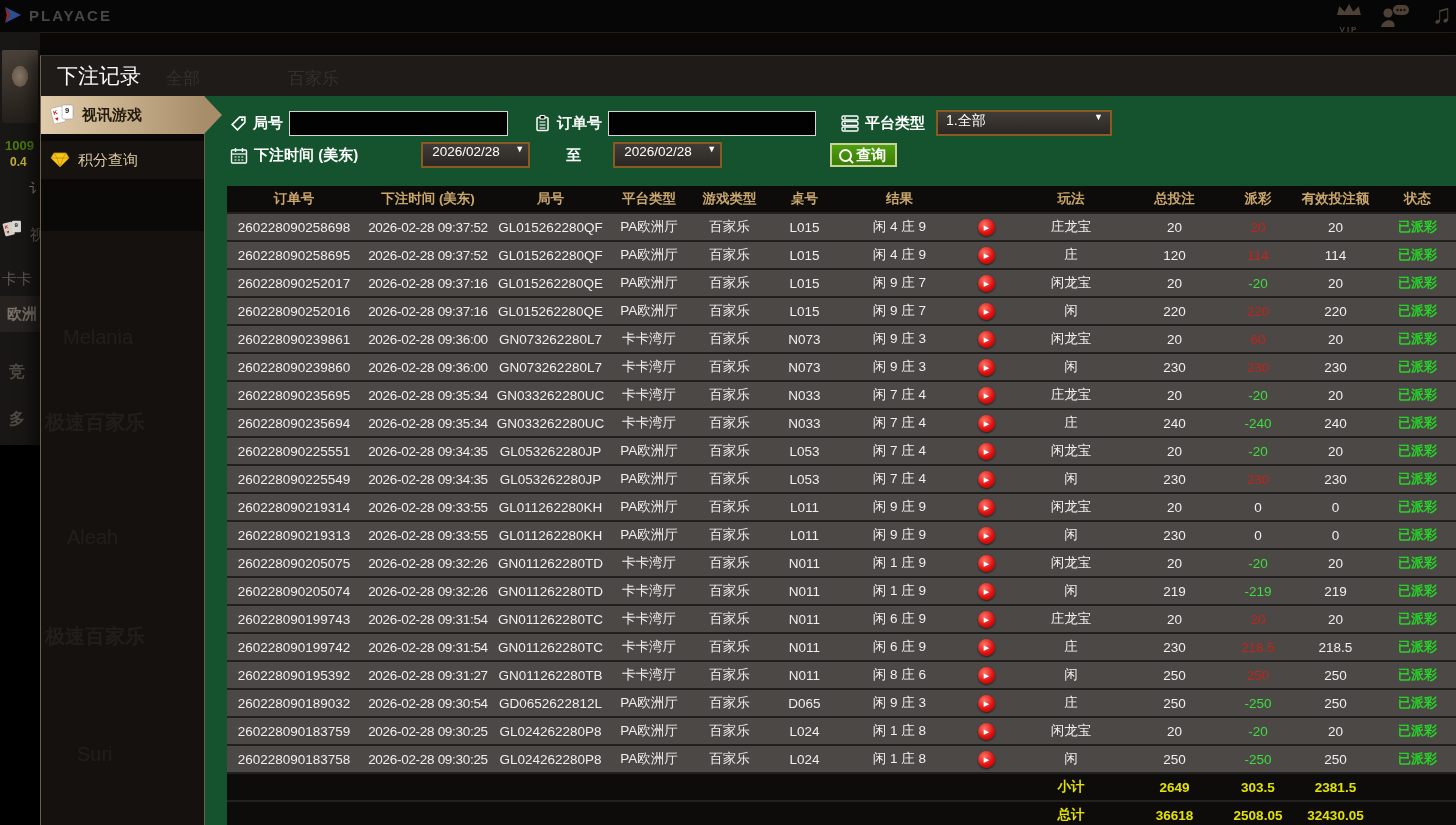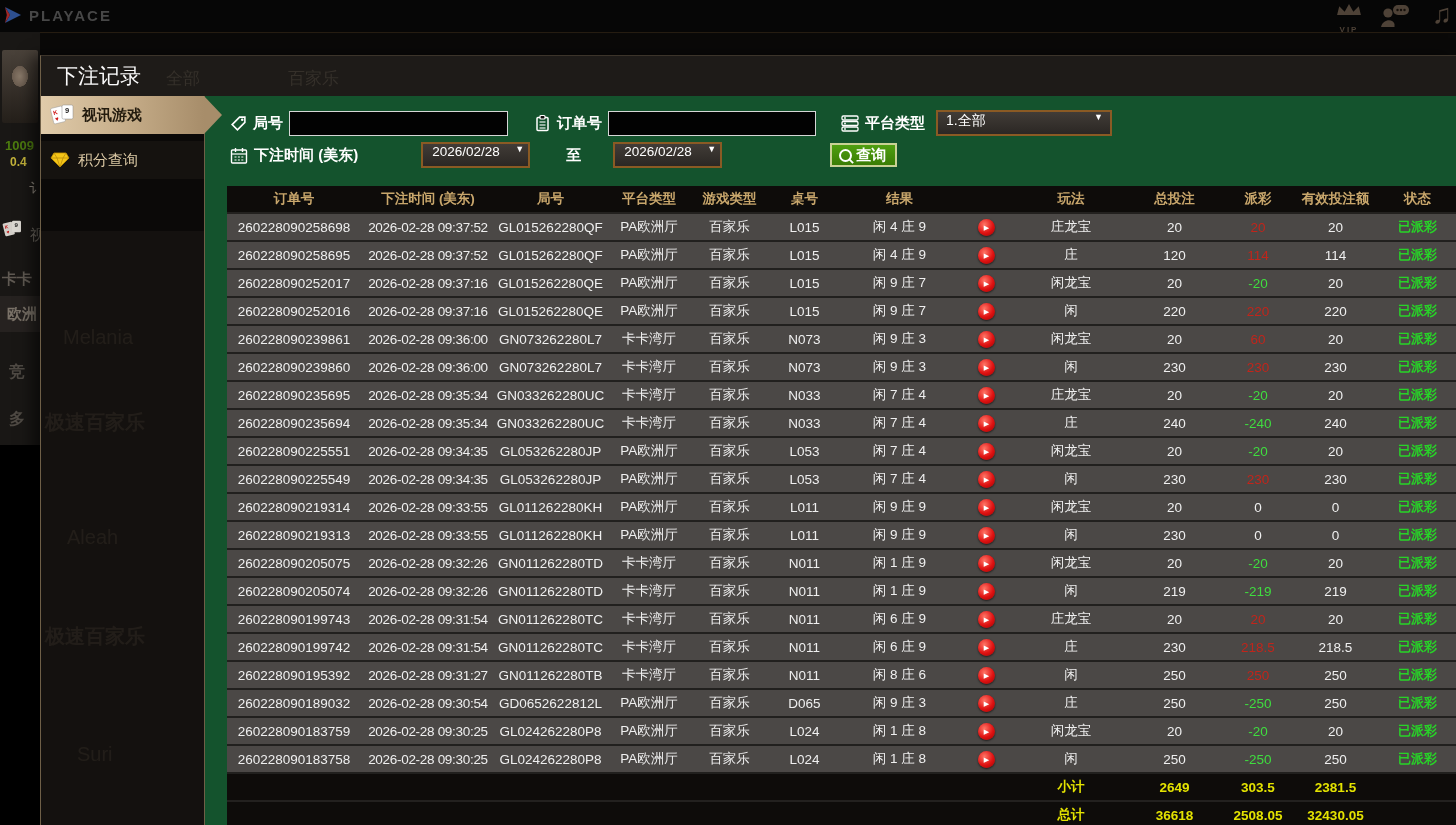--- a/index.html
+++ b/index.html
@@ -16,21 +16,21 @@
   
   .understrip{position:absolute;left:0;top:32px;width:40px;height:793px;background:#191715;}
   .avatar{position:absolute;left:2px;top:18px;width:36px;height:73px;border-radius:2px;
           background:radial-gradient(ellipse 13px 17px at 50% 36%,#8a7a6a 0%,#6b5d50 60%,rgba(0,0,0,0) 62%),
                      linear-gradient(#4a423a,#241f1a);}
   .bal1{position:absolute;left:5px;top:106px;font-size:13px;font-weight:bold;color:#4d7c0f;}
   .bal2{position:absolute;left:10px;top:123px;font-size:12px;font-weight:bold;color:#c2b23a;}
   .np0{position:absolute;left:29px;top:148px;font-size:14px;color:#8d867c;}
   .minicards{position:absolute;left:2px;top:188px;opacity:.9;}
   .np1{position:absolute;left:30px;top:194px;font-size:15px;color:#6e6961;}
-  .np2{position:absolute;left:2px;top:238px;font-size:15px;font-weight:bold;color:#5f5952;}
+  .np2{position:absolute;left:2px;top:238px;font-size:15px;font-weight:normal;color:#5f5952;}
   .eubox{position:absolute;left:0;top:264px;width:40px;height:36px;background:#262220;}
   .np3{position:absolute;left:7px;top:273px;font-size:15px;font-weight:bold;color:#7a7268;}
   .np4{position:absolute;left:9px;top:330px;font-size:16px;font-weight:bold;color:#4f4a44;}
   .np5{position:absolute;left:9px;top:377px;font-size:16px;font-weight:bold;color:#4f4a44;}
   .ublack{position:absolute;left:0;top:413px;width:40px;height:380px;background:#000;}
   
   .modal{position:absolute;left:40px;top:55px;width:1415px;height:770px;background:#14110f;
          border-left:1px solid #6e5f47;border-top:1px solid #3c342a;box-shadow:-8px 0 14px rgba(0,0,0,.55);}
   .mtitle{height:40px;display:flex;align-items:center;padding-left:16px;font-size:21px;color:#fafafa;background:#1e1b18;position:relative;}
   .ghostA{position:absolute;left:125px;top:11px;font-size:17px;color:#35302a;}

